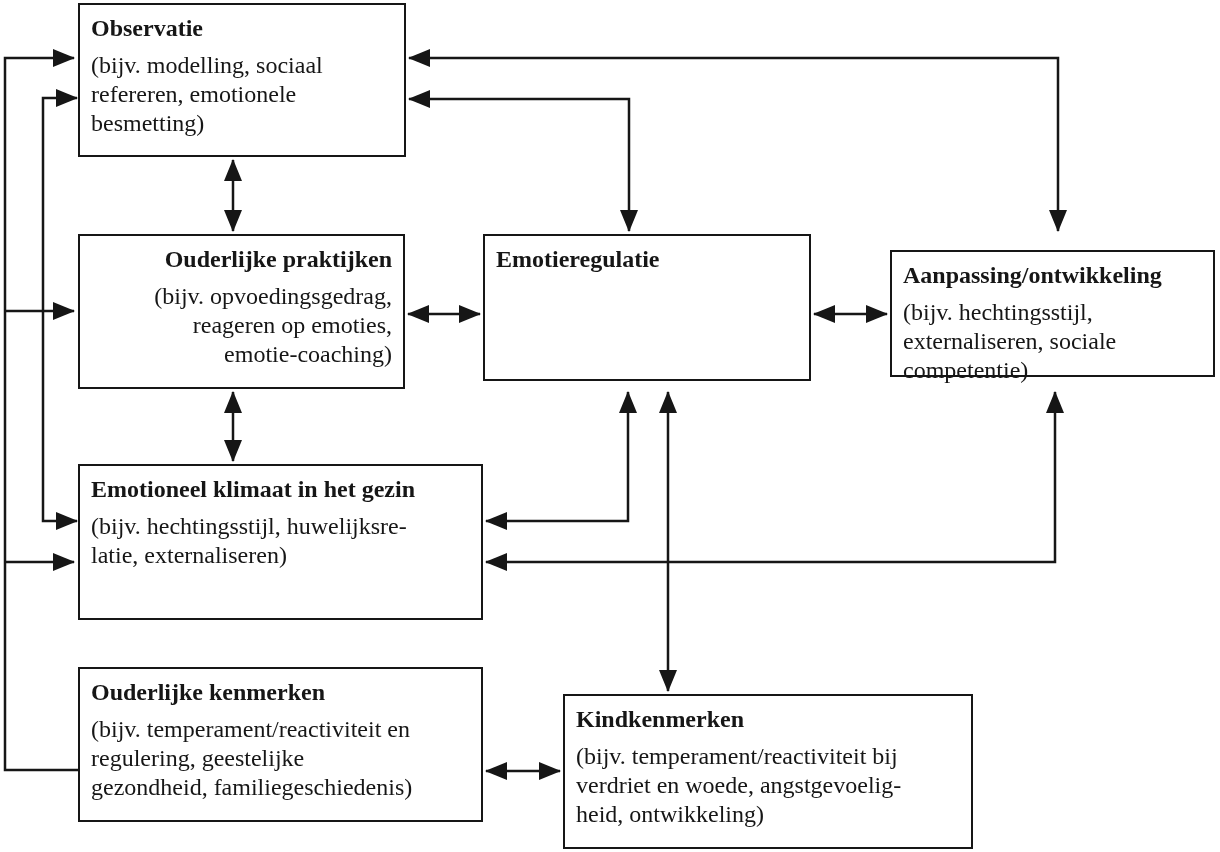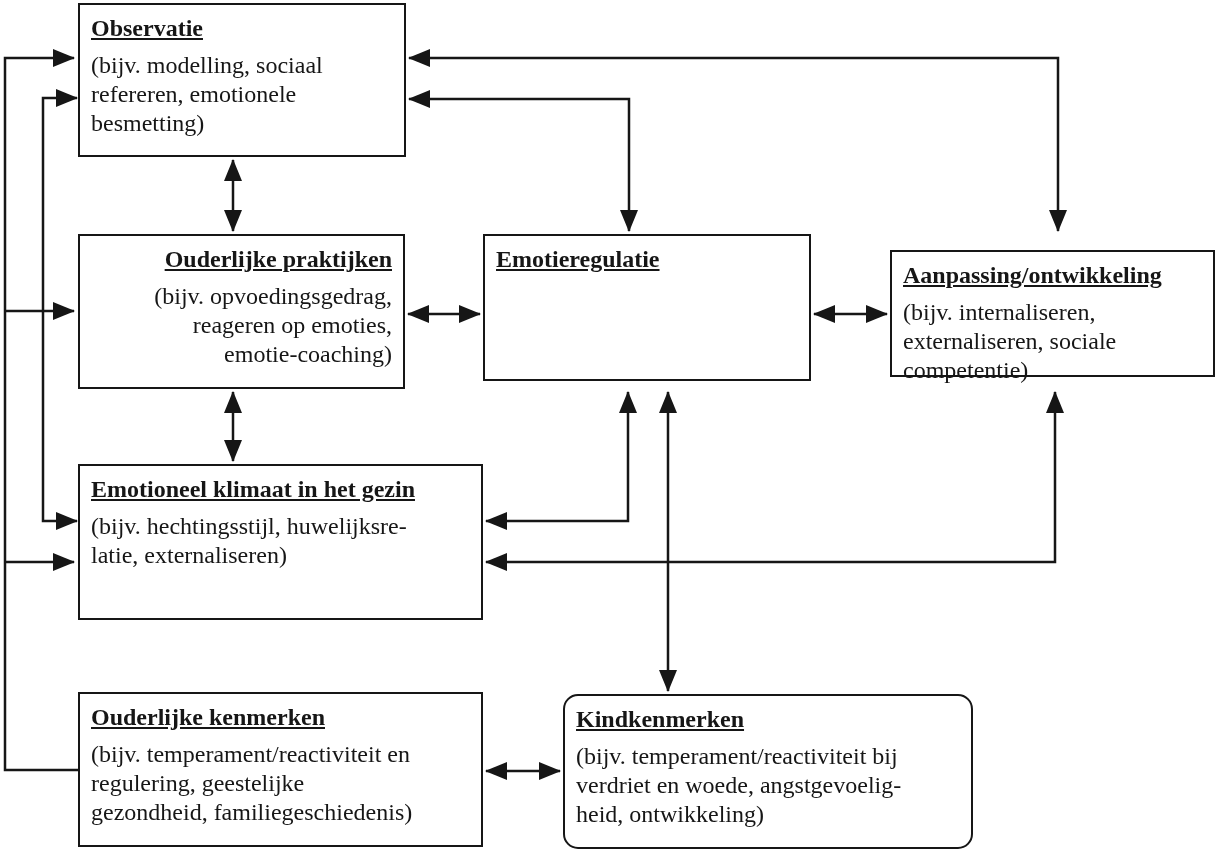--- a/index.html
+++ b/index.html
@@ -24,35 +24,34 @@
     border: 2px solid #161616;
     background: #ffffff;
     padding: 9px 11px;
     z-index: 2;
   }
   .node-title {
     font-weight: bold;
     font-size: 24px;
     line-height: 29px;
     white-space: nowrap;
-    text-decoration: underline;
   }
   .node-body {
     font-size: 24px;
     line-height: 29px;
     margin-top: 8px;
     white-space: pre-line;
   }
   #node-observatie           { left: 78px;  top: 3px;   width: 328px; height: 154px; }
   #node-ouderlijke-praktijken{ left: 78px;  top: 234px; width: 327px; height: 155px; text-align: right; }
   #node-emotieregulatie      { left: 483px; top: 234px; width: 328px; height: 147px; }
   #node-aanpassing           { left: 890px; top: 250px; width: 325px; height: 127px; }
   #node-emotioneel-klimaat   { left: 78px;  top: 464px; width: 405px; height: 156px; }
-  #node-ouderlijke-kenmerken { left: 78px;  top: 692px; width: 405px; height: 155px; }
-  #node-kindkenmerken        { left: 563px; top: 694px; width: 410px; height: 155px; border-radius: 15px; }
+  #node-ouderlijke-kenmerken { left: 78px;  top: 667px; width: 405px; height: 155px; }
+  #node-kindkenmerken        { left: 563px; top: 694px; width: 410px; height: 155px; }
   polyline { stroke: #161616; stroke-width: 2.5; fill: none; }
 </style>
 </head>
 <body>
 
 <div id="canvas">
 
   <svg id="edges" viewBox="0 0 1220 852" xmlns="http://www.w3.org/2000/svg">
     <defs>
       <marker id="ah" markerUnits="userSpaceOnUse" markerWidth="23" markerHeight="18" refX="21" refY="9" orient="auto-start-reverse">
@@ -93,21 +92,21 @@
 reageren op emoties,
 emotie-coaching)</div>
   </div>
 
   <div class="node" id="node-emotieregulatie">
     <div class="node-title">Emotieregulatie</div>
   </div>
 
   <div class="node" id="node-aanpassing">
     <div class="node-title">Aanpassing/ontwikkeling</div>
-    <div class="node-body">(bijv. internaliseren,
+    <div class="node-body">(bijv. hechtingsstijl,
 externaliseren, sociale
 competentie)</div>
   </div>
 
   <div class="node" id="node-emotioneel-klimaat">
     <div class="node-title">Emotioneel klimaat in het gezin</div>
     <div class="node-body">(bijv. hechtingsstijl, huwelijksre-
 latie, externaliseren)</div>
   </div>
 

